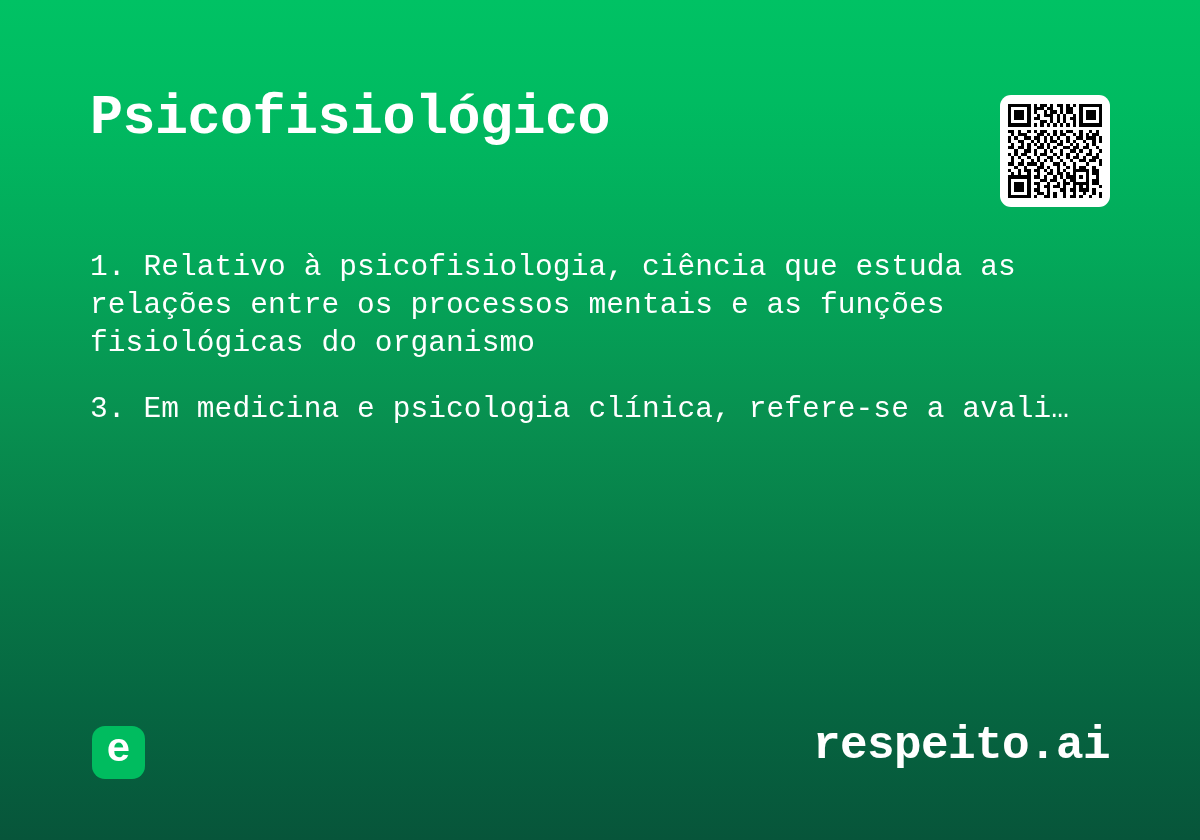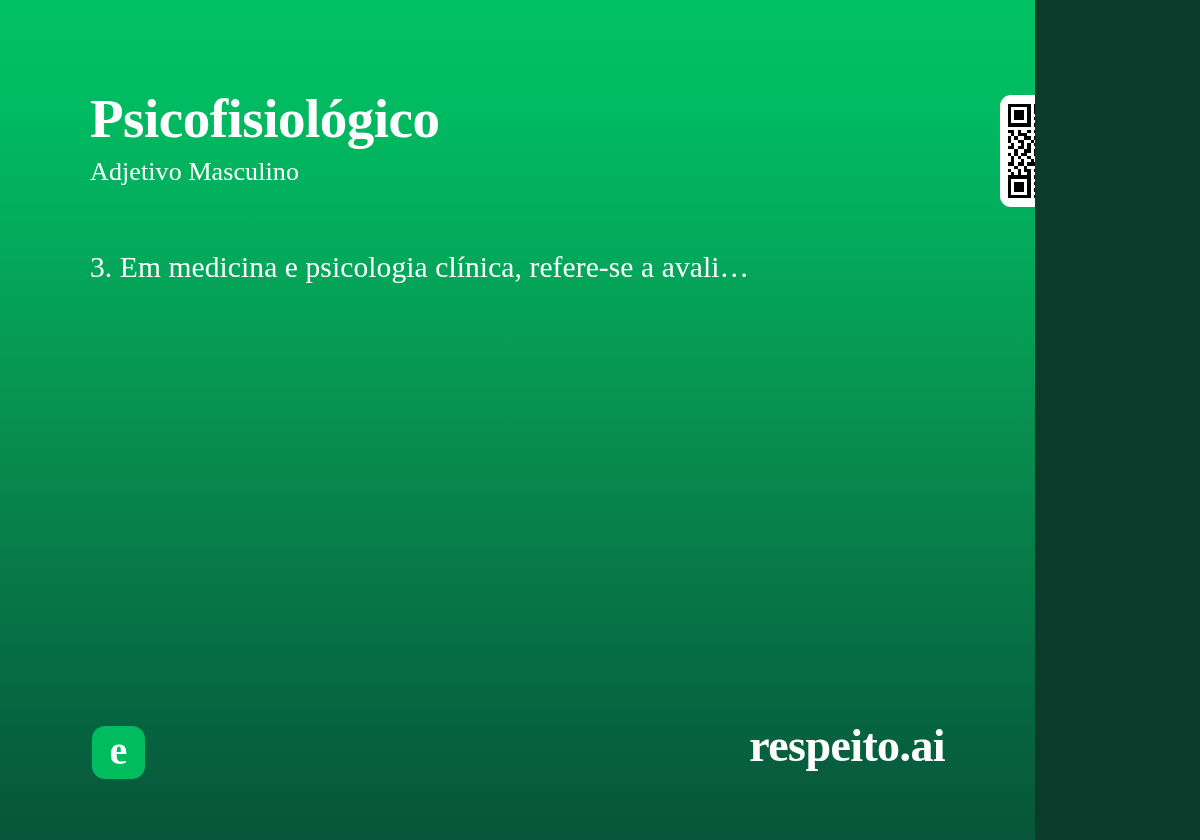--- a/index.html
+++ b/index.html
@@ -2,32 +2,32 @@
 <html><head>
 <meta charset="utf-8">
 <style>
   html, body {
     margin: 0;
     padding: 0;
     background: #0b3b2a;
   }
   .card {
     position: relative;
-    width: 1035px;
+    width: 1200px;
     height: 840px;
     overflow: hidden;
     background: linear-gradient(180deg,
         #00c264 0%,
         #00bb61 12%,
         #03a95a 30%,
         #089050 50%,
         #077947 68%,
         #066641 84%,
         #07553a 100%);
-    font-family: Liberation Serif, serif;
+    font-family: Liberation Mono, monospace;
     color: #ffffff;
     -webkit-font-smoothing: antialiased;
   }
 
   
   .header {
     position: absolute;
     left: 90px;
     top: 88px;
     width: 880px;
@@ -113,21 +113,20 @@
     letter-spacing: -0.6px;
   }
 </style>
 </head>
 <body>
 
 <div class="card">
 
   <div class="header">
     <h1 class="word-title">Psicofisiológico</h1>
-    <div class="word-class">Adjetivo Masculino</div>
   </div>
 
   <div class="qr-card">
     <span>
       <svg viewBox="0 0 29 29" shape-rendering="crispEdges" xmlns="http://www.w3.org/2000/svg">
         <rect width="29" height="29" fill="#ffffff"></rect>
         <g fill="#000000">
 
           <rect x="0" y="0" width="7" height="1"></rect>
             <rect x="0" y="6" width="7" height="1"></rect>
@@ -358,20 +357,21 @@
           <rect x="14" y="28" width="1" height="1"></rect>
             <rect x="19" y="28" width="2" height="1"></rect>
           <rect x="22" y="28" width="1" height="1"></rect>
             <rect x="25" y="28" width="1" height="1"></rect>
         </g>
       </svg>
     </span>
   </div>
 
   <div class="definitions">
+    <p class="definition">1. Relativo à psicofisiologia, ciência que estuda as relações entre os processos mentais e as funções fisiológicas do organismo</p>
     <p class="definition">3. Em medicina e psicologia clínica, refere-se a avali…</p>
   </div>
 
   <div class="footer-logo">
     <span>e</span>
   </div>
 
   <div class="brand">respeito.ai</div>
 
 </div>

